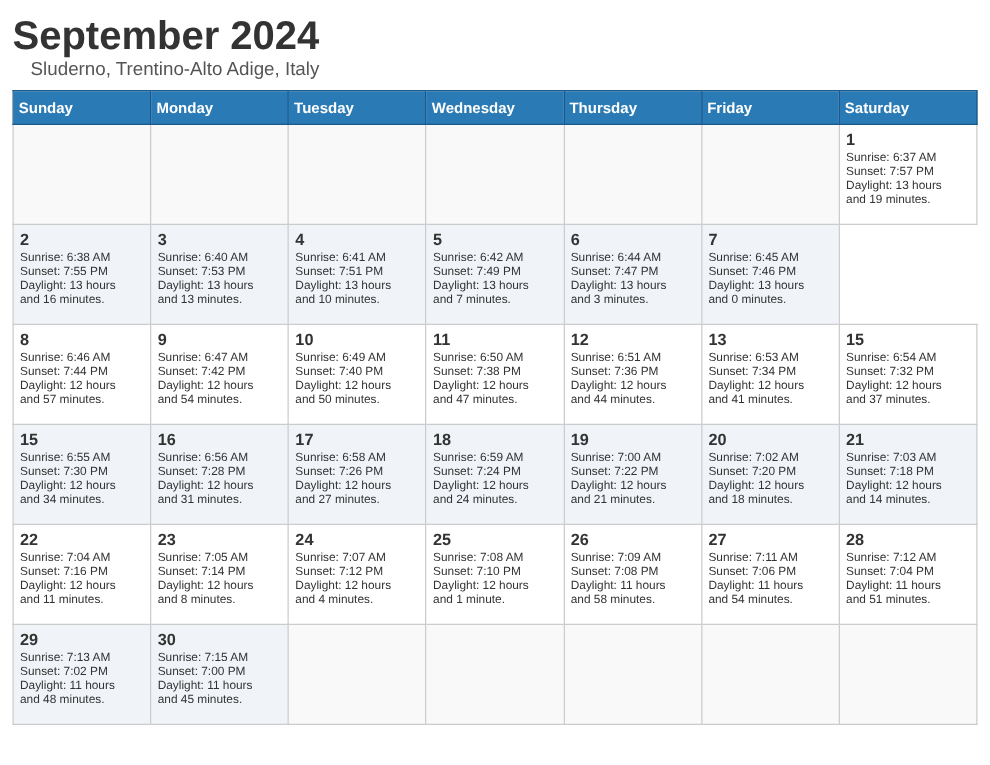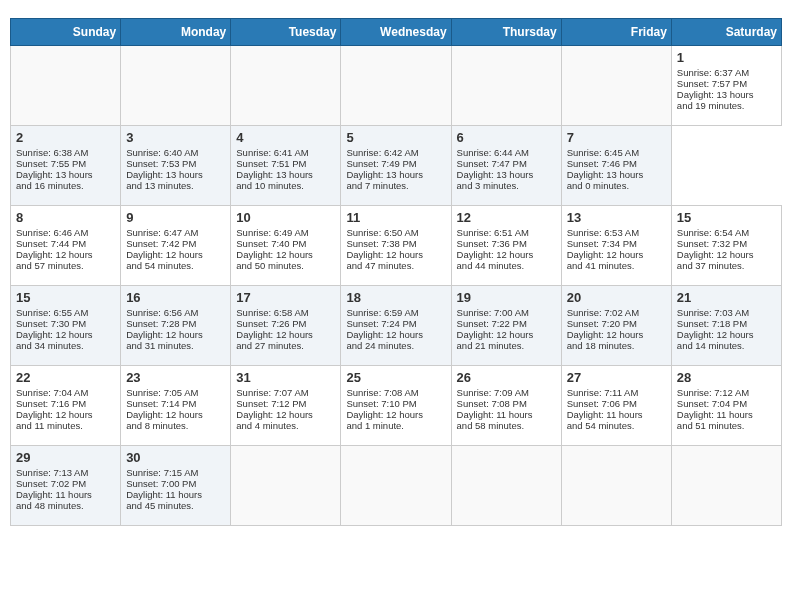--- a/index.html
+++ b/index.html
@@ -51,21 +51,21 @@
       width: 100%;
       border-collapse: collapse;
       table-layout: fixed;
     }
     th {
       background-color: #2a7ab5;
       color: #fff;
       font-size: 12px;
       font-weight: bold;
       padding: 6px 4px;
-      text-align: right;
+      text-align: left;
       border: 1px solid #1a5a8a;
     }
     td {
       vertical-align: top;
       border: 1px solid #ccc;
       padding: 4px 5px;
       font-size: 9.5px;
       color: #333;
       background: #fff;
       height: 80px;
@@ -80,20 +80,24 @@
       margin-bottom: 2px;
     }
     .empty-cell {
       background: #f9f9f9 !important;
     }
   </style>
 </head>
 <body>
 
 <div class="header-area">
+  <div class="title-area">
+    <div class="month-title">September 2024</div>
+    <div class="location-title">Sluderno, Trentino-Alto Adige, Italy</div>
+  </div>
 </div>
 
 <table>
   <thead>
     <tr id="header-row">
         <th>Sunday</th>
         <th>Monday</th>
         <th>Tuesday</th>
         <th>Wednesday</th>
         <th>Thursday</th>
@@ -133,21 +137,21 @@
         <td><span class="day-num">16</span><span>Sunrise: 6:56 AM</span><br><span>Sunset: 7:28 PM</span><br><span>Daylight: 12 hours</span><br><span>and 31 minutes.</span></td>
         <td><span class="day-num">17</span><span>Sunrise: 6:58 AM</span><br><span>Sunset: 7:26 PM</span><br><span>Daylight: 12 hours</span><br><span>and 27 minutes.</span></td>
         <td><span class="day-num">18</span><span>Sunrise: 6:59 AM</span><br><span>Sunset: 7:24 PM</span><br><span>Daylight: 12 hours</span><br><span>and 24 minutes.</span></td>
         <td><span class="day-num">19</span><span>Sunrise: 7:00 AM</span><br><span>Sunset: 7:22 PM</span><br><span>Daylight: 12 hours</span><br><span>and 21 minutes.</span></td>
         <td><span class="day-num">20</span><span>Sunrise: 7:02 AM</span><br><span>Sunset: 7:20 PM</span><br><span>Daylight: 12 hours</span><br><span>and 18 minutes.</span></td>
         <td><span class="day-num">21</span><span>Sunrise: 7:03 AM</span><br><span>Sunset: 7:18 PM</span><br><span>Daylight: 12 hours</span><br><span>and 14 minutes.</span></td>
       </tr>
       <tr>
         <td><span class="day-num">22</span><span>Sunrise: 7:04 AM</span><br><span>Sunset: 7:16 PM</span><br><span>Daylight: 12 hours</span><br><span>and 11 minutes.</span></td>
         <td><span class="day-num">23</span><span>Sunrise: 7:05 AM</span><br><span>Sunset: 7:14 PM</span><br><span>Daylight: 12 hours</span><br><span>and 8 minutes.</span></td>
-        <td><span class="day-num">31</span><span>Sunrise: 7:07 AM</span><br><span>Sunset: 7:12 PM</span><br><span>Daylight: 12 hours</span><br><span>and 4 minutes.</span></td>
+        <td><span class="day-num">24</span><span>Sunrise: 7:07 AM</span><br><span>Sunset: 7:12 PM</span><br><span>Daylight: 12 hours</span><br><span>and 4 minutes.</span></td>
         <td><span class="day-num">25</span><span>Sunrise: 7:08 AM</span><br><span>Sunset: 7:10 PM</span><br><span>Daylight: 12 hours</span><br><span>and 1 minute.</span></td>
         <td><span class="day-num">26</span><span>Sunrise: 7:09 AM</span><br><span>Sunset: 7:08 PM</span><br><span>Daylight: 11 hours</span><br><span>and 58 minutes.</span></td>
         <td><span class="day-num">27</span><span>Sunrise: 7:11 AM</span><br><span>Sunset: 7:06 PM</span><br><span>Daylight: 11 hours</span><br><span>and 54 minutes.</span></td>
         <td><span class="day-num">28</span><span>Sunrise: 7:12 AM</span><br><span>Sunset: 7:04 PM</span><br><span>Daylight: 11 hours</span><br><span>and 51 minutes.</span></td>
       </tr>
       <tr>
         <td><span class="day-num">29</span><span>Sunrise: 7:13 AM</span><br><span>Sunset: 7:02 PM</span><br><span>Daylight: 11 hours</span><br><span>and 48 minutes.</span></td>
         <td><span class="day-num">30</span><span>Sunrise: 7:15 AM</span><br><span>Sunset: 7:00 PM</span><br><span>Daylight: 11 hours</span><br><span>and 45 minutes.</span></td>
         <td class="empty-cell"></td>
         <td class="empty-cell"></td>

